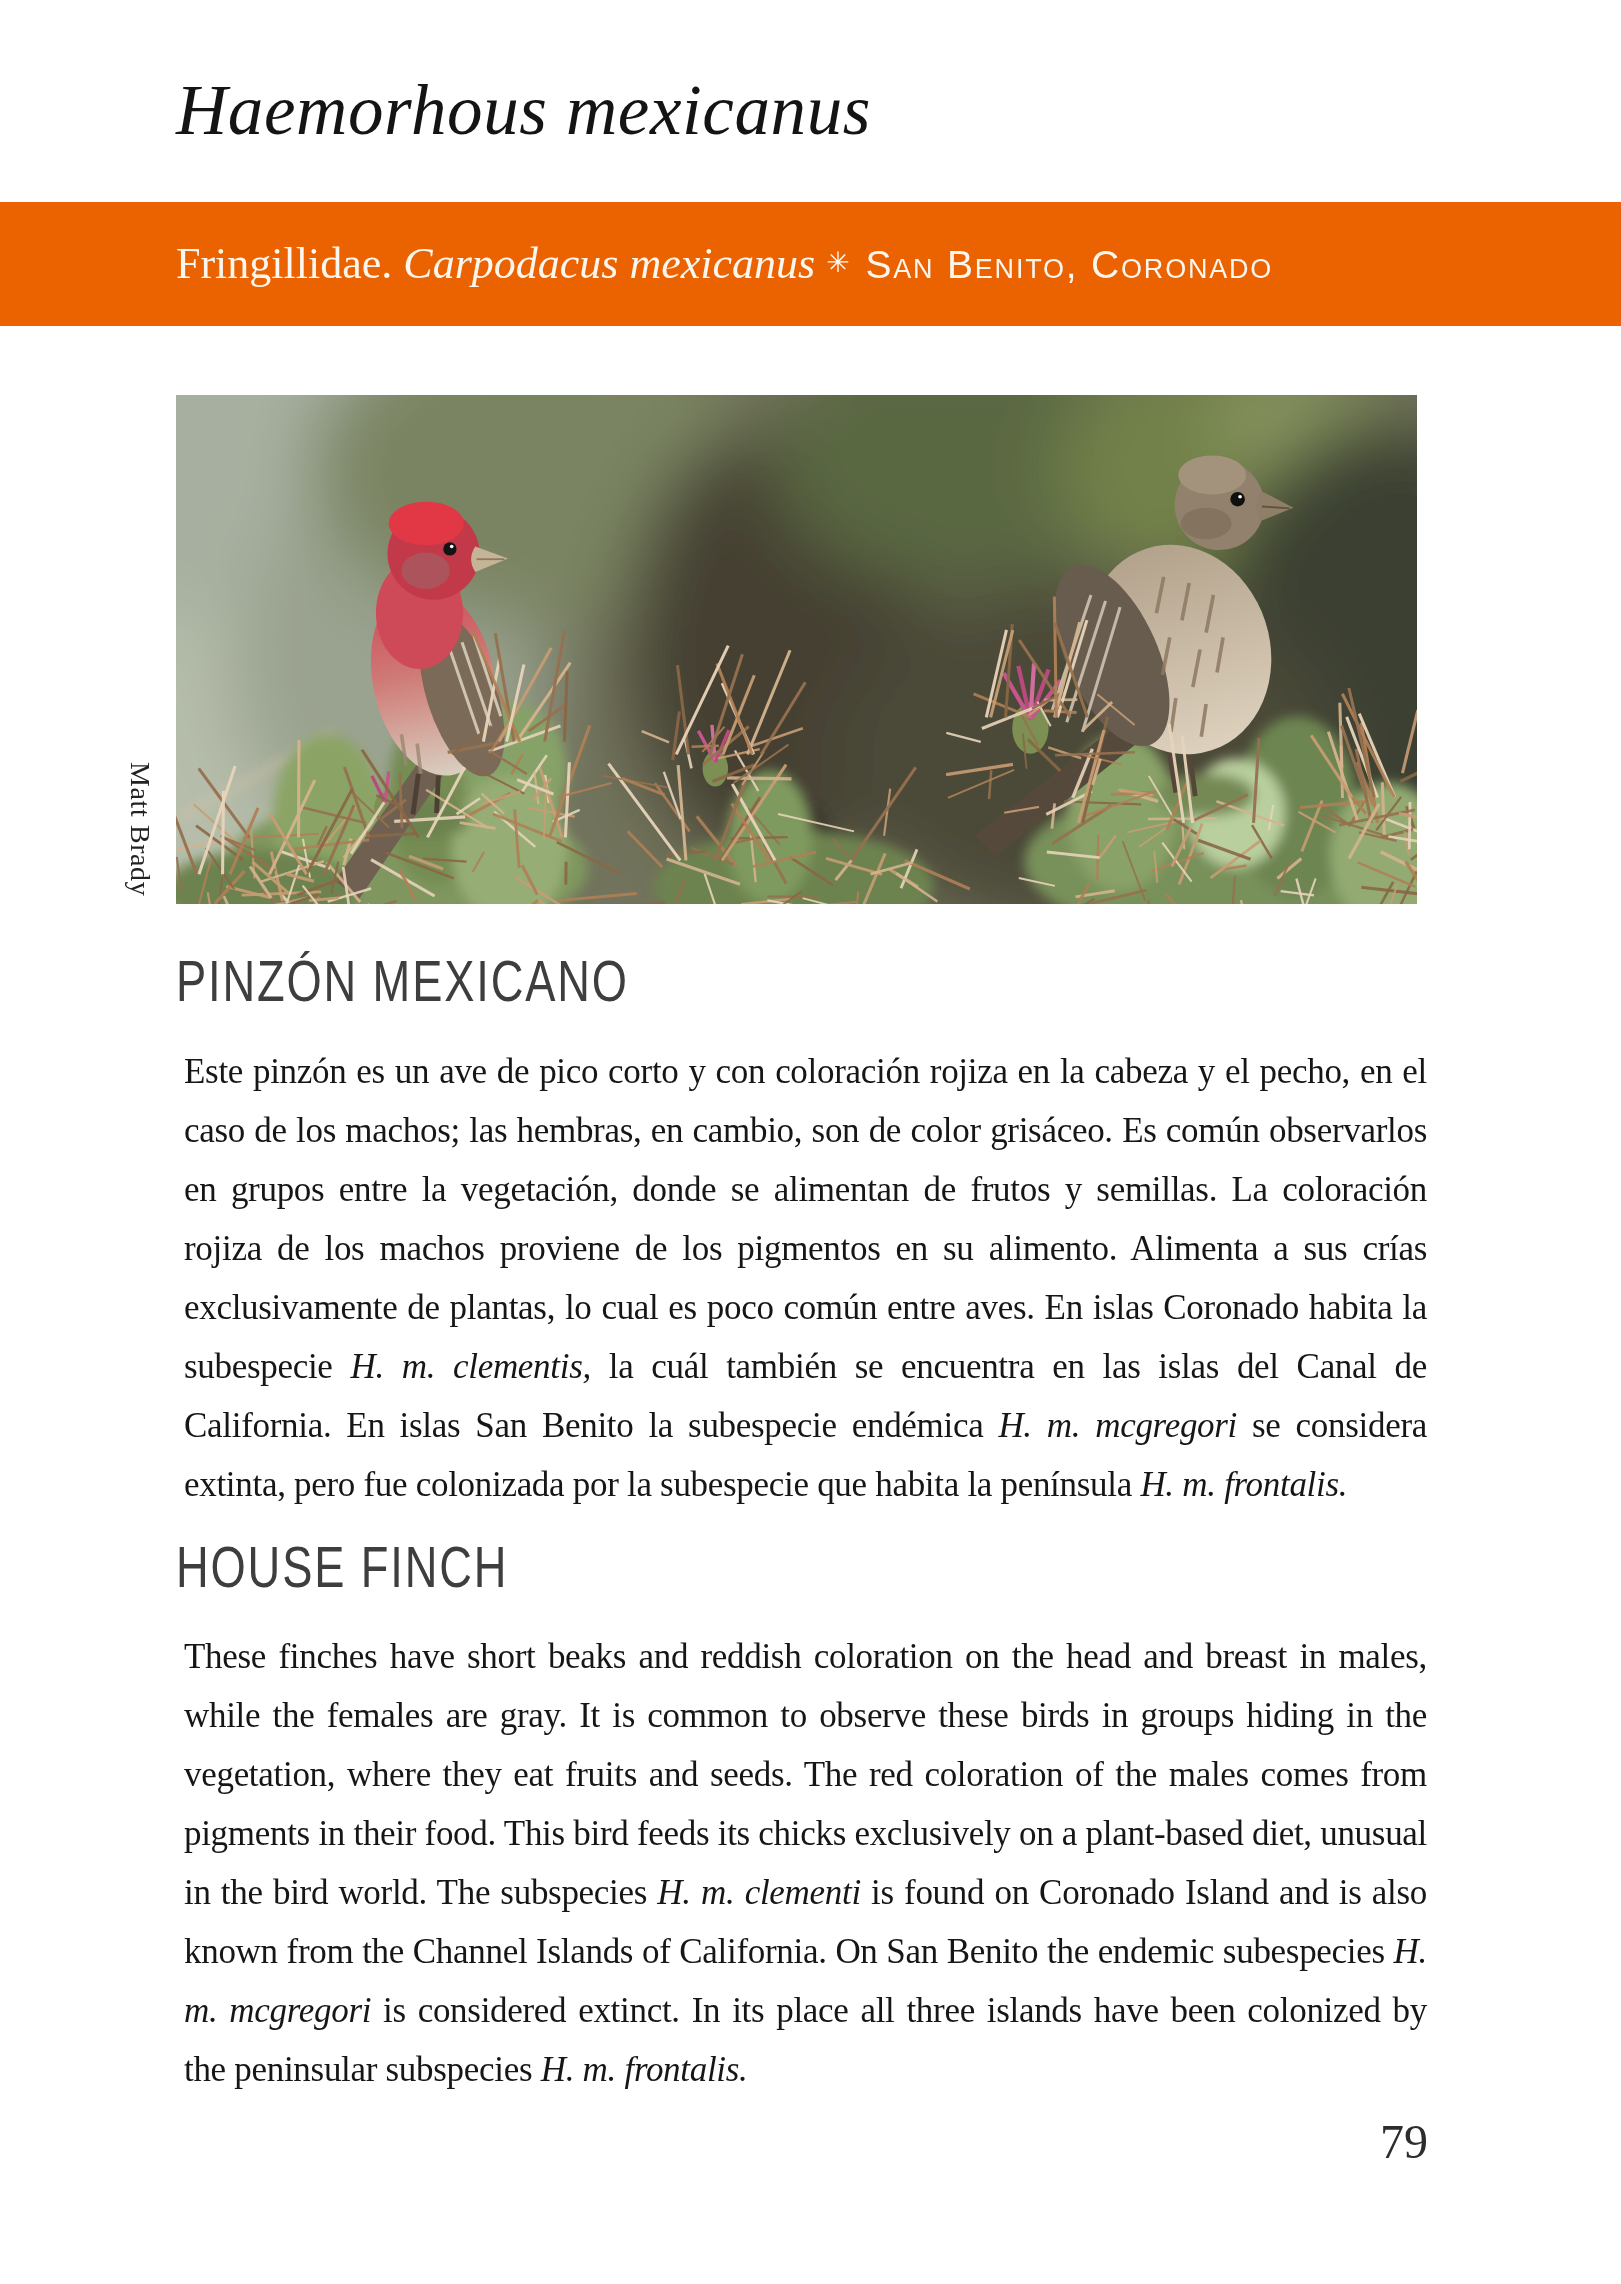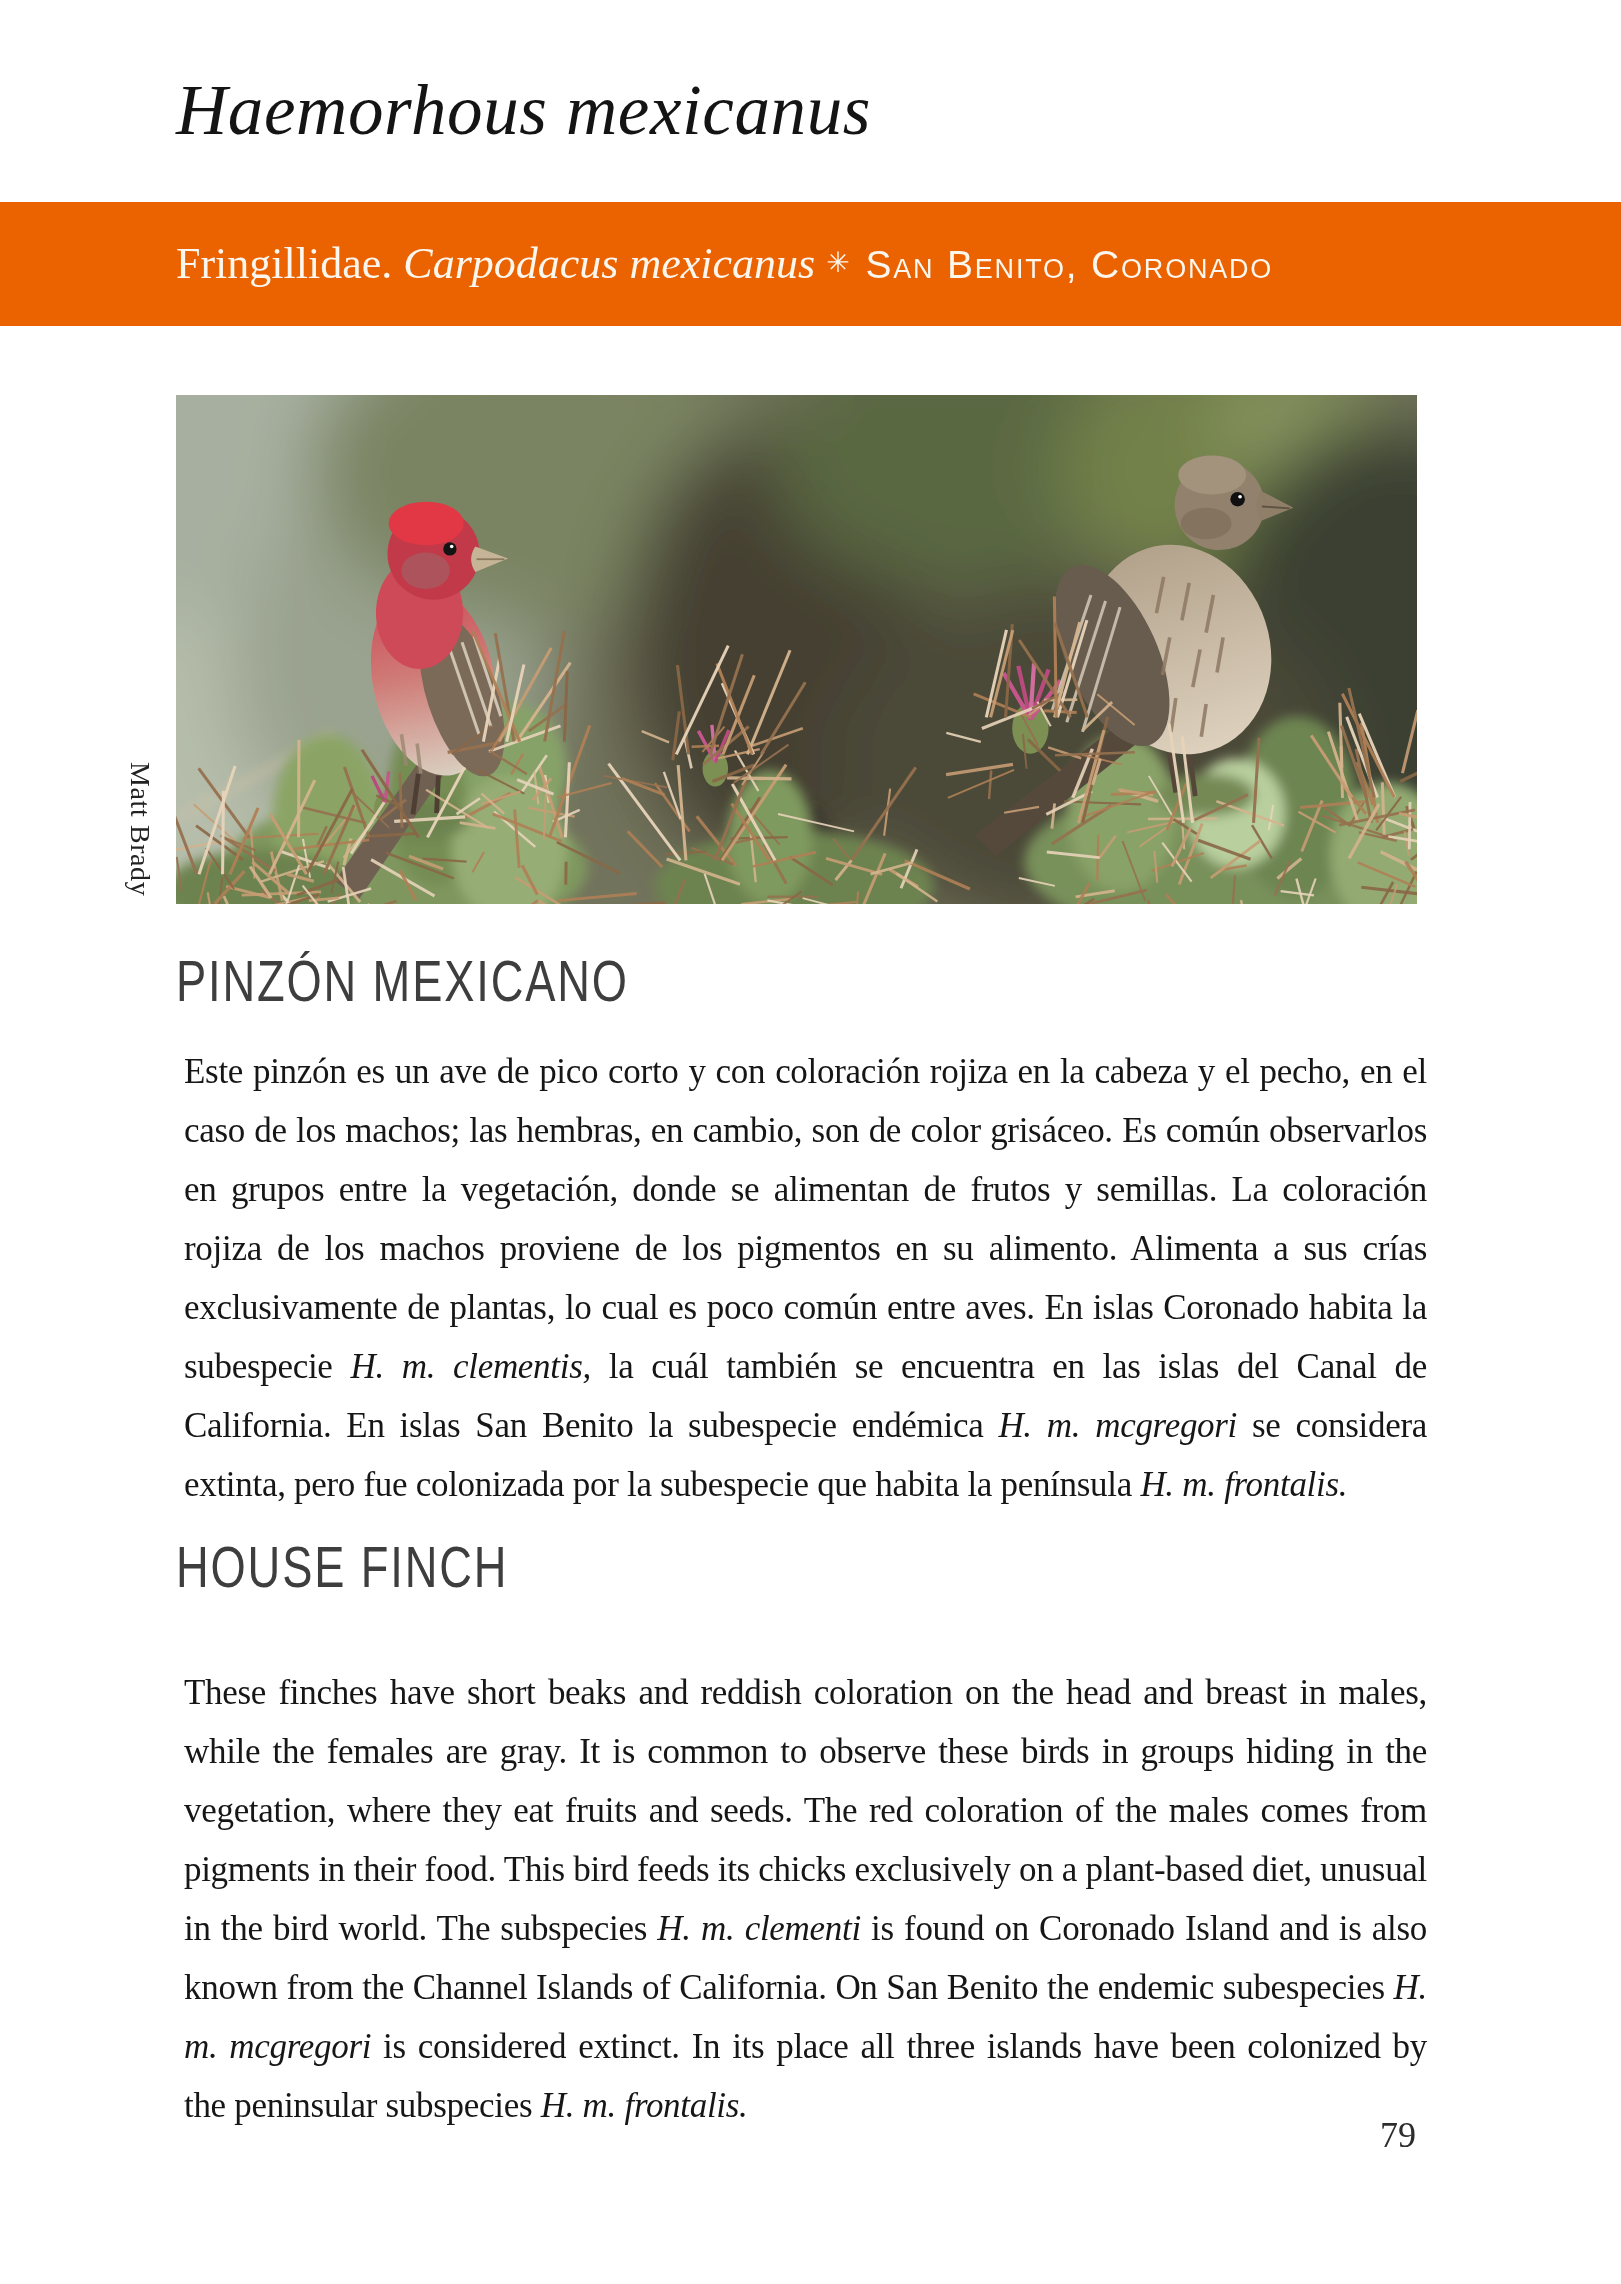--- a/index.html
+++ b/index.html
@@ -27,24 +27,24 @@
 
   .h-heading{position:absolute;left:176px;margin:0;font-family:"Liberation Sans",sans-serif;
         font-weight:normal;font-size:58px;line-height:1;color:#3e3e3e;letter-spacing:2.4px;
         transform:scaleX(0.78);transform-origin:0 50%;white-space:nowrap;}
   #heading-es{top:952px;}
   #heading-en{top:1538px;}
 
   .body-para{position:absolute;left:176px;width:1243px;margin:8px;text-align:justify;
         font-size:35px;line-height:59px;color:#161616;letter-spacing:-0.3px;}
   #para-es{top:1034px;}
-  #para-en{top:1655px;}
+  #para-en{top:1619px;}
   .seg-i{font-style:italic;}
 
-  .page-num{position:absolute;left:1380px;top:2114px;font-size:36px;color:#2d2d2d;}
+  .page-num{position:absolute;left:1380px;top:2114px;font-size:48px;color:#2d2d2d;}
 </style>
 </head>
 <body>
 
 <div class="page">
 
   <h1 class="page-title">Haemorhous mexicanus</h1>
 
   <div class="banner" style="background: rgb(235, 99, 0); color: rgb(251, 246, 238);">
     <p class="banner-line"><span class="seg-serif">Fringillidae. </span><span class="seg-serif-italic">Carpodacus mexicanus</span><span class="seg-orn">✳</span><span class="seg-sc">San Benito, Coronado</span></p>

